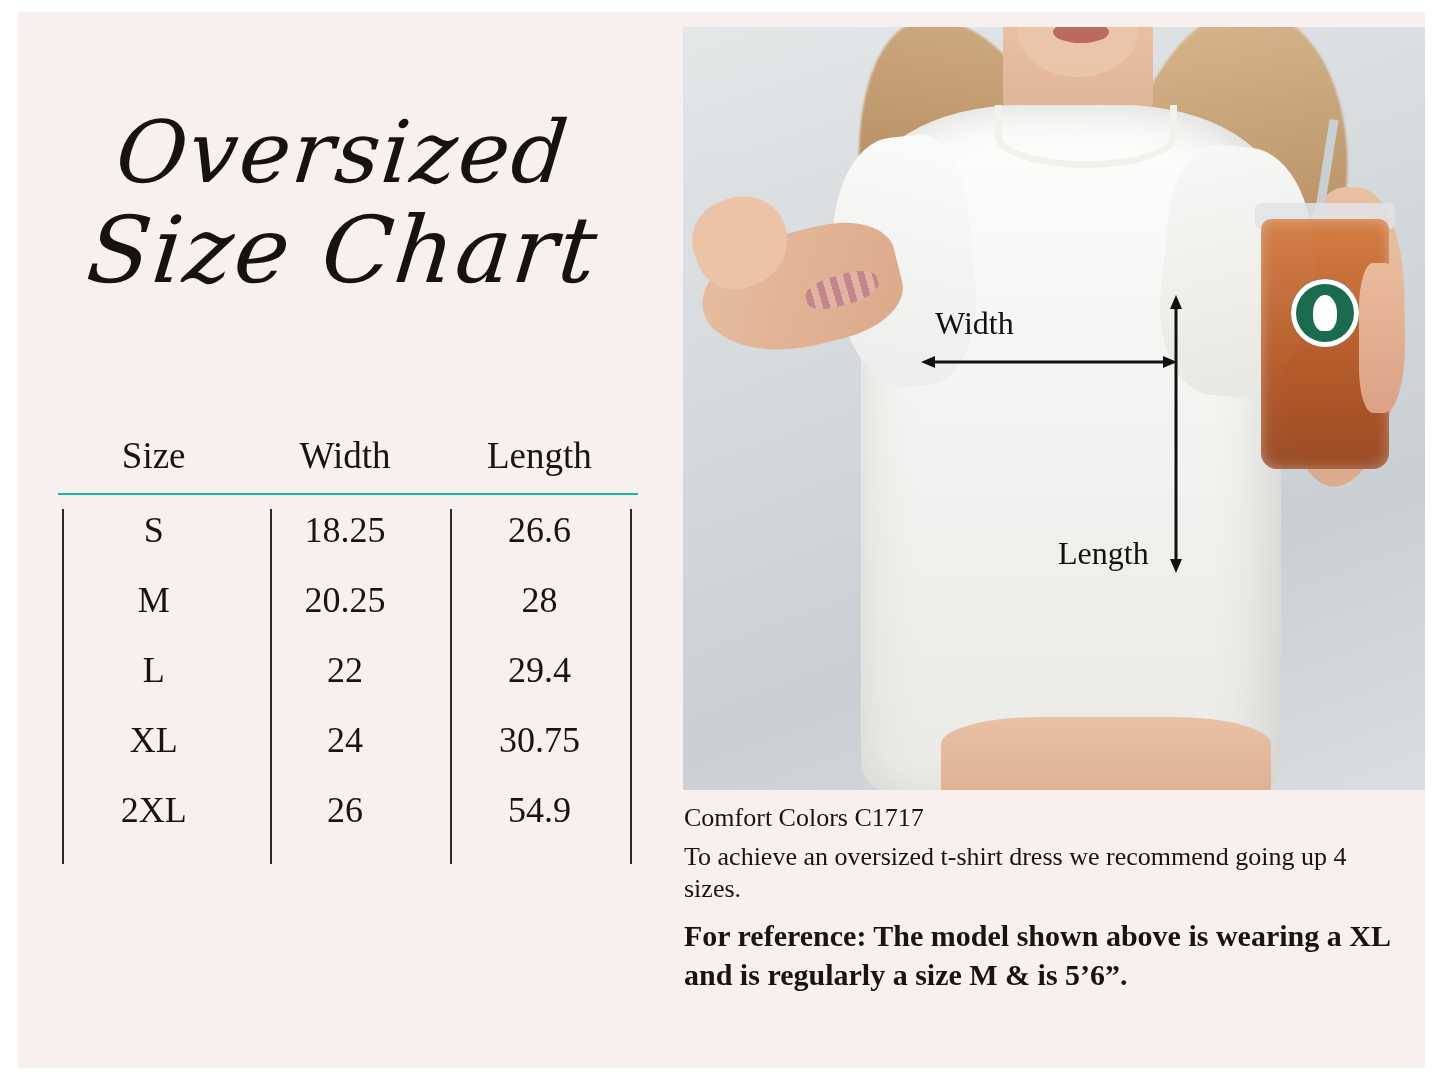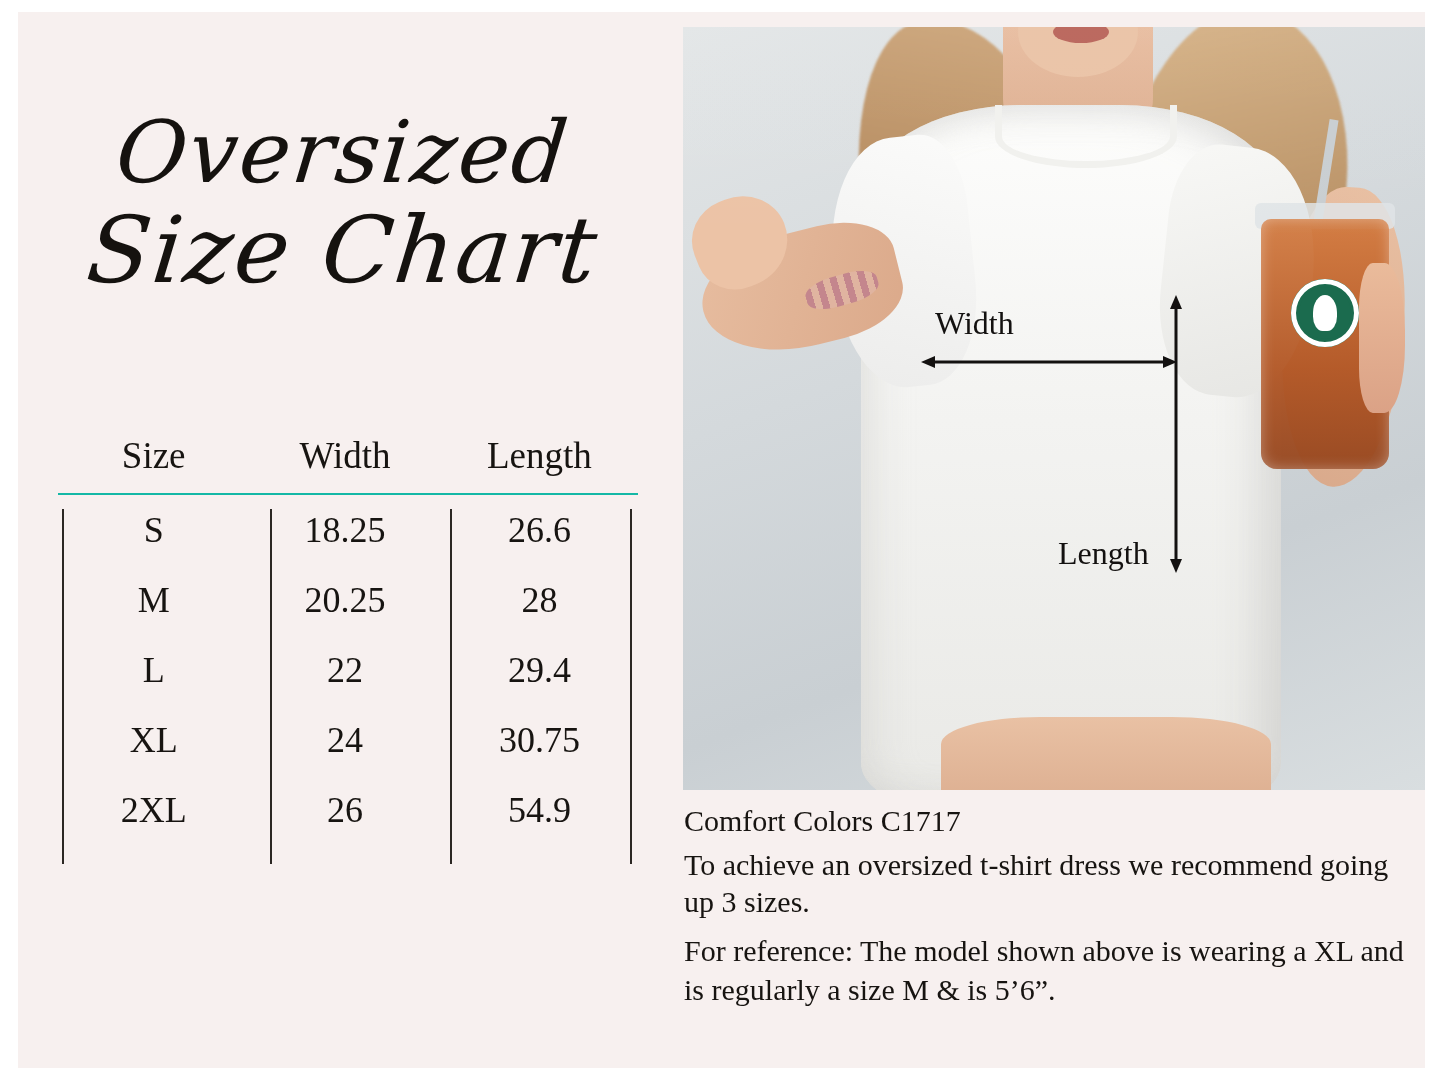--- a/index.html
+++ b/index.html
@@ -387,28 +387,29 @@
     height: 278px;
   }
   .caption-block {
     position: absolute;
     left: 18px;
     top: 790px;
     width: 720px;
     color: #171411;
   }
   .caption-block .line {
-    font-size: 30px;
+    font-size: 26px;
     line-height: 1.25;
     margin: 0 0 6px 0;
   }
   .caption-block .para {
     font-size: 30px;
     line-height: 1.3;
     margin: 10px 0 0 0;
+    font-weight: bold;
   }
 </style>
 </head>
 <body>
 
 <div class="page">
   <div class="card">
 
     <div class="left-panel">
 
@@ -498,19 +499,19 @@
         <div class="label-length">Length</div>
         <svg class="arrow-length" viewBox="0 0 16 278">
           <line x1="8" y1="10" x2="8" y2="268" stroke="#131110" stroke-width="3"></line>
           <polygon points="8,0 2,14 14,14" fill="#131110"></polygon>
           <polygon points="8,278 2,264 14,264" fill="#131110"></polygon>
         </svg>
       </div>
 
       <div class="caption-block">
         <p class="line">Comfort Colors C1717</p>
-        <p class="line">To achieve an oversized t-shirt dress we recommend going up 3 sizes.</p>
+        <p class="line">To achieve an oversized t-shirt dress we recommend going up 4 sizes.</p>
         <p class="para">For reference: The model shown above is wearing a XL and is regularly a size M &amp; is 5’6”.</p>
       </div>
     </div>
 
   </div>
 </div>
 
 </body></html>

